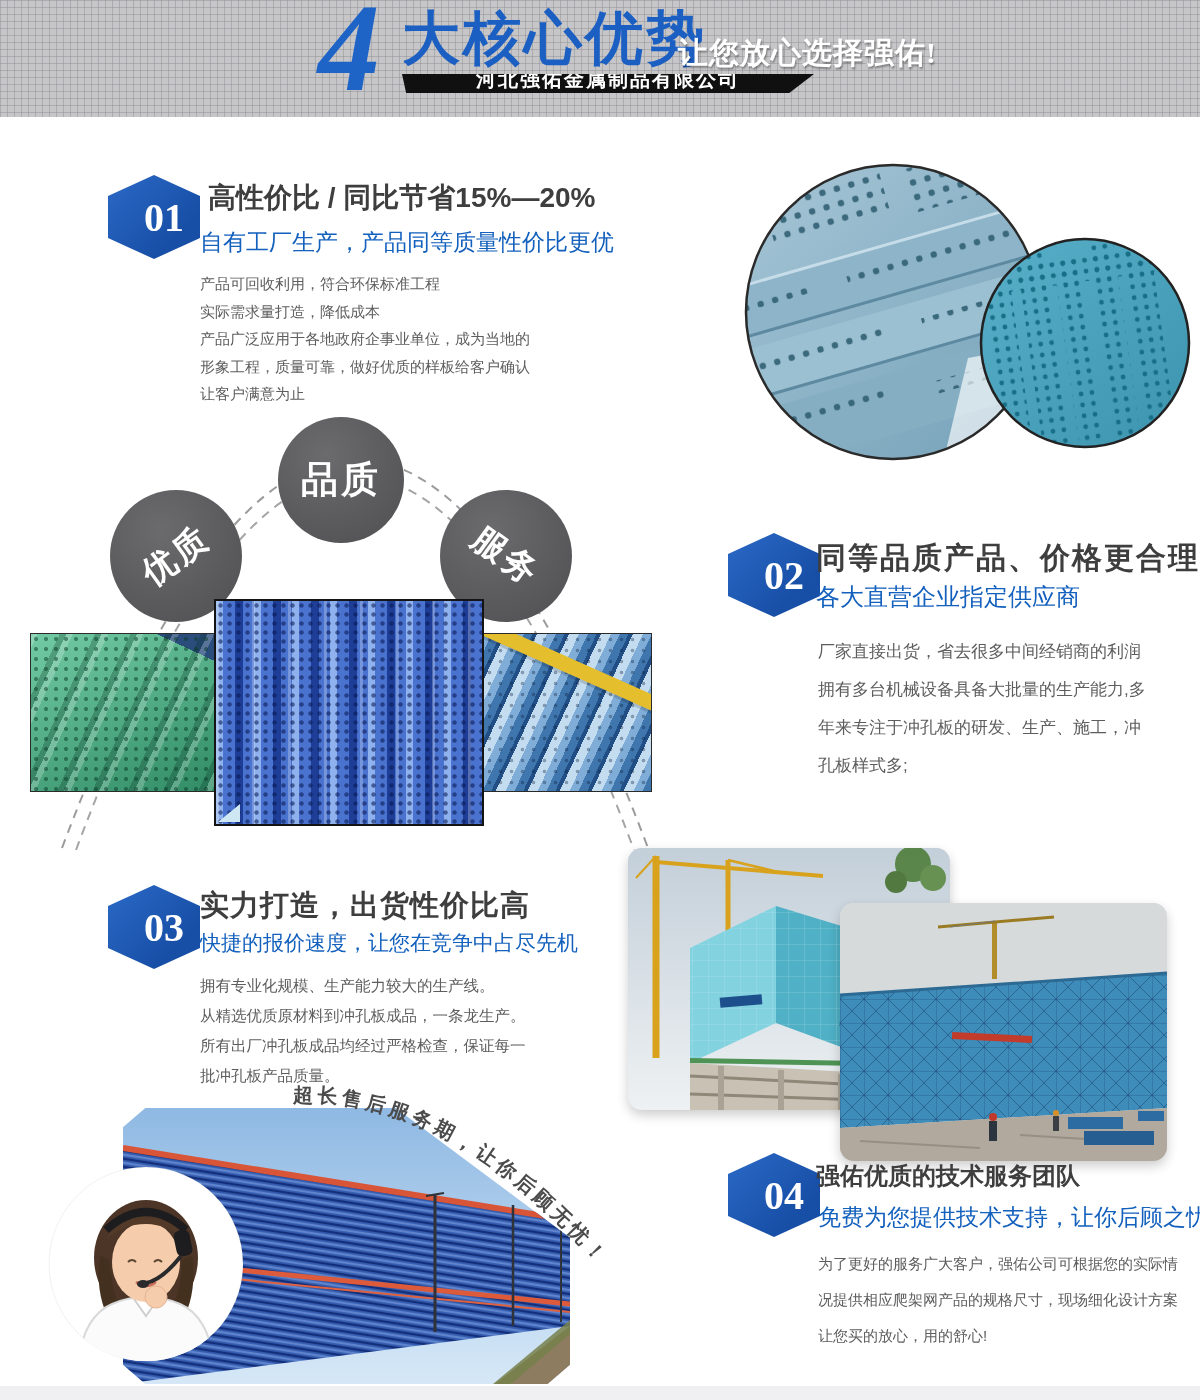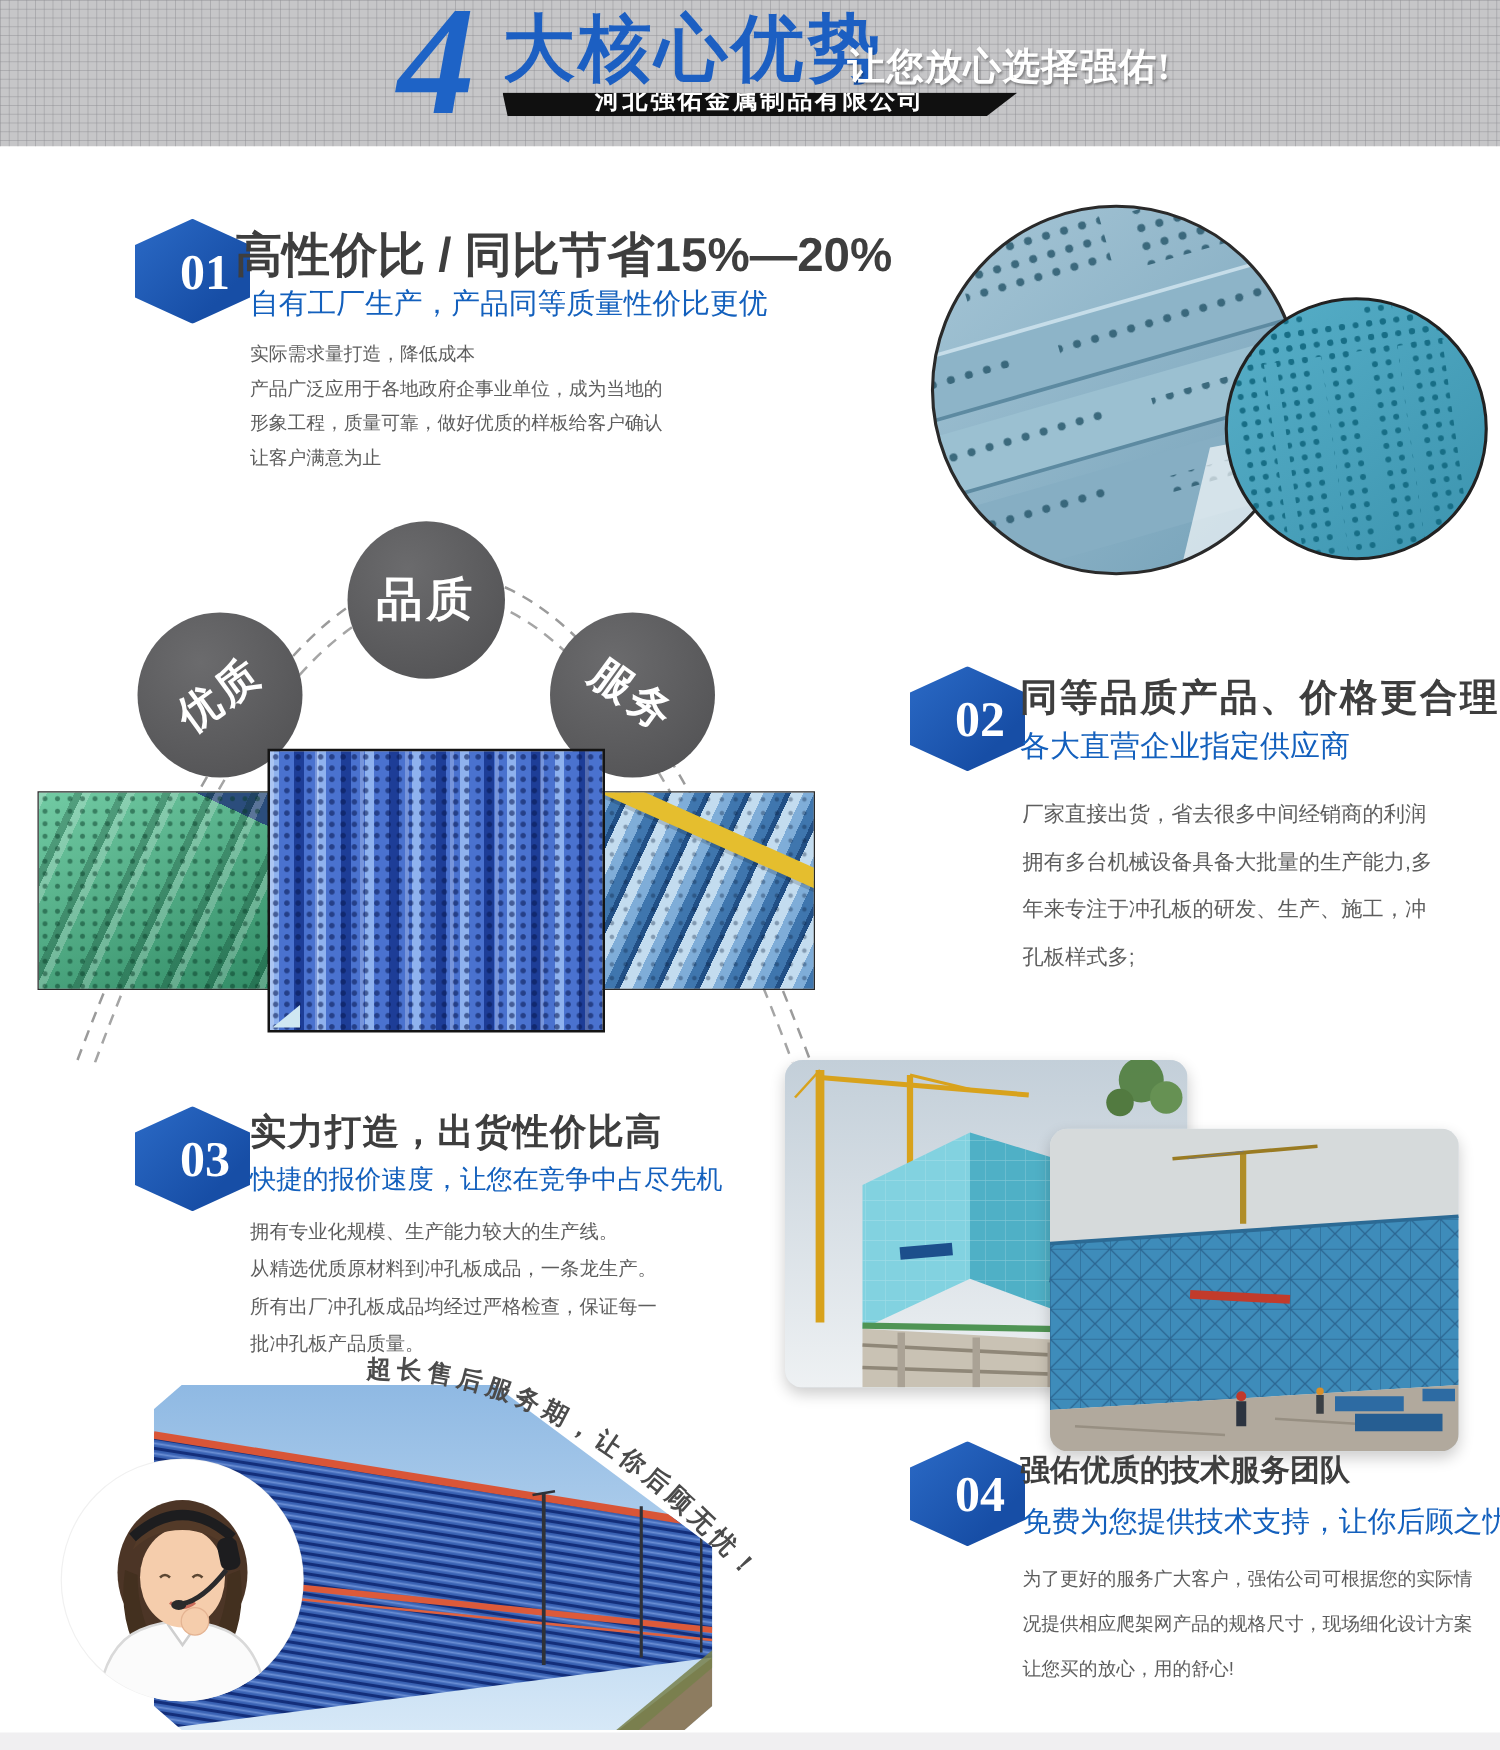--- a/index.html
+++ b/index.html
@@ -24,21 +24,21 @@
        clip-path:polygon(50% 0,100% 25%,100% 75%,50% 100%,0 75%,0 25%);
        background:linear-gradient(135deg,#2b6ac6 0%,#174ea6 75%);
        display:flex;align-items:center;justify-content:center;
        font:700 40px "Liberation Serif","DejaVu Serif",serif;color:#fff;padding-left:20px;}
   .hex1{left:108px;top:175px}.hex2{left:728px;top:533px}.hex3{left:108px;top:885px}.hex4{left:728px;top:1153px}
 
   .sec-title{position:absolute;font-weight:700;color:#3e3e3e;white-space:nowrap;}
   .sec-title.serif{font-family:"Liberation Serif","DejaVu Serif",serif;}
   .sec-sub{position:absolute;font-family:"Liberation Serif","DejaVu Serif",serif;font-weight:400;color:#1360bd;white-space:nowrap;}
   .sec-body{position:absolute;color:#5d5d5d;}
-  .t1{left:188px;top:179px;font-size:38px}
+  .t1{left:208px;top:179px;font-size:28px}
   .st1{left:200px;top:227px;font-size:23px}
   .b1{left:200px;top:270px;width:420px;font-size:15px;line-height:27.5px}
   .t2{left:816px;top:538px;font-size:30px;letter-spacing:2px}
   .st2{left:816px;top:581px;font-size:24px}
   .b2{left:818px;top:633px;width:375px;font-size:17px;line-height:38px}
   .t3{left:200px;top:886px;font-size:29px;letter-spacing:1px}
   .st3{left:200px;top:929px;font-size:21px}
   .b3{left:200px;top:971px;width:425px;font-size:15.5px;line-height:30px}
   .t4{left:816px;top:1160px;font-size:24px}
   .st4{left:818px;top:1202px;font-size:23px}
@@ -109,20 +109,21 @@
     <path d="M 32 428 Q 325 -350 618 428" fill="none" stroke="#9b9b9b" stroke-width="2" stroke-dasharray="9 7"></path>
     <path d="M 46 430 Q 325 -318 604 430" fill="none" stroke="#a5a5a5" stroke-width="2" stroke-dasharray="9 7"></path>
   </svg>
 
   <div class="hex hex1">
       <span>01</span>
     </div>
   <div class="sec-title t1">高性价比 / 同比节省15%—20%</div>
   <div class="sec-sub st1">自有工厂生产，产品同等质量性价比更优</div>
   <div class="sec-body b1">
+    <div>产品可回收利用，符合环保标准工程</div>
     <div>实际需求量打造，降低成本</div>
     <div>产品广泛应用于各地政府企事业单位，成为当地的</div>
     <div>形象工程，质量可靠，做好优质的样板给客户确认</div>
     <div>让客户满意为止</div>
   </div>
 
   <div class="vcircle vc1">
       <span>优质</span>
     </div>
   <div class="vcircle vc2">

